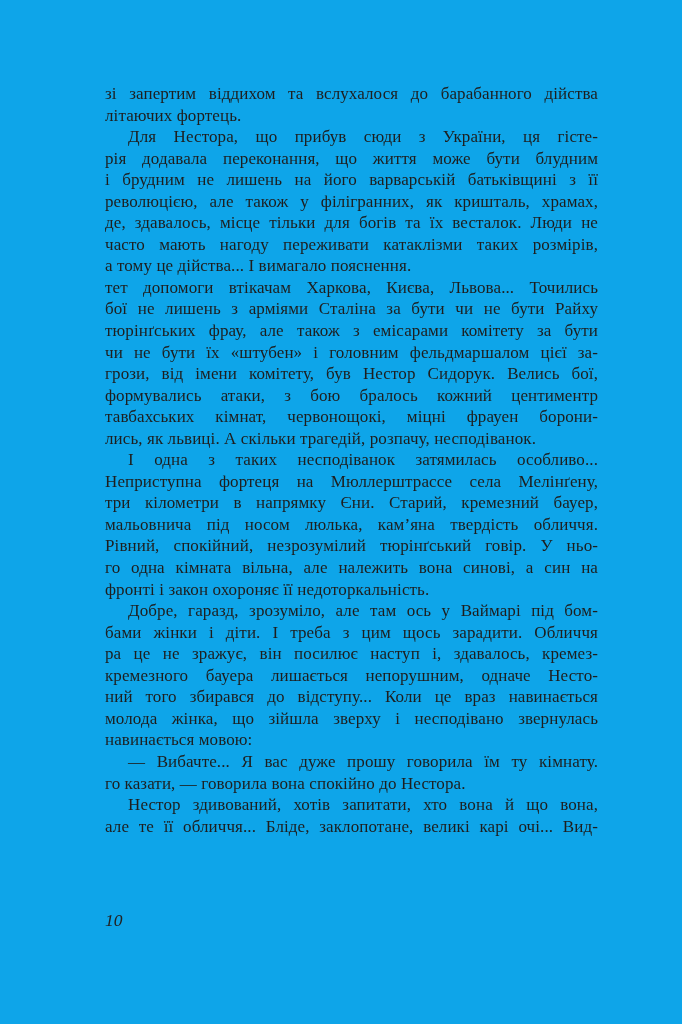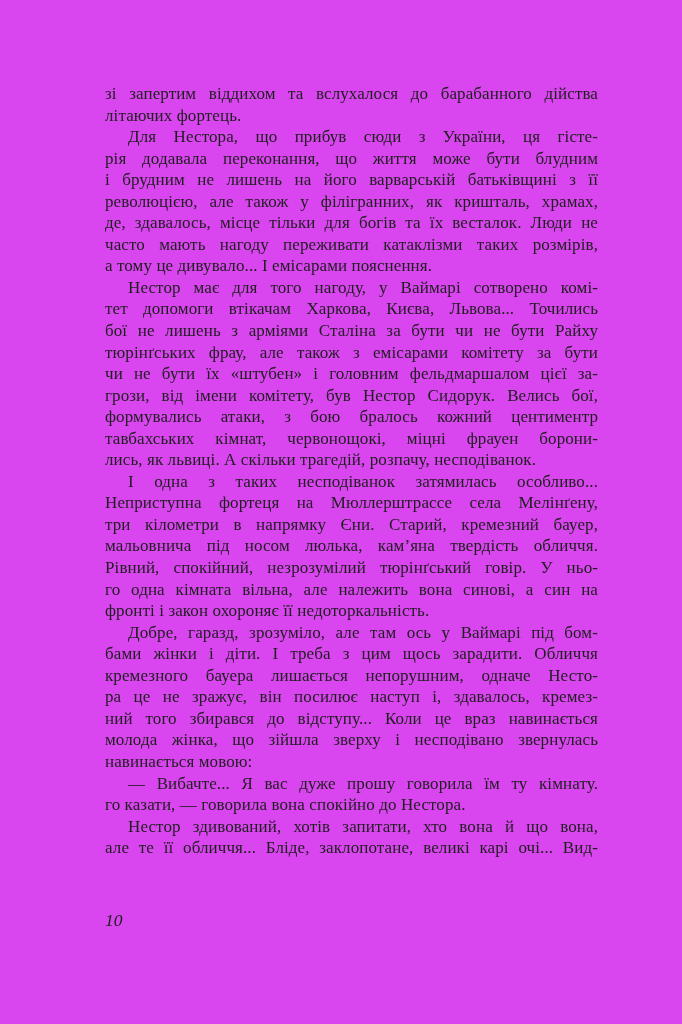--- a/index.html
+++ b/index.html
@@ -5,21 +5,21 @@
   html, body {
     margin: 0;
     padding: 0;
     background: #e9e9e9;
   }
   .page {
     position: relative;
     width: 682px;
     height: 1024px;
     margin: 0 auto;
-    background: #d946ef;
+    background: #0ea5e9;
     color: #1e1e1e;
     font-family: "Liberation Serif", "DejaVu Serif", serif;
     overflow: hidden;
   }
   .text-block {
     position: absolute;
     left: 105px;
     top: 83px;
     width: 493px;
     font-size: 17px;
@@ -54,41 +54,40 @@
 <div class="page">
   <div class="text-block">
       <div class="line">зі запертим віддихом та вслухалося до барабанного дійства</div>
       <div class="line end">літаючих фортець.</div>
       <div class="line indent">Для Нестора, що прибув сюди з України, ця гісте-</div>
       <div class="line">рія додавала переконання, що життя може бути блудним</div>
       <div class="line">і брудним не лишень на його варварській батьківщині з її</div>
       <div class="line">революцією, але також у філігранних, як кришталь, храмах,</div>
       <div class="line">де, здавалось, місце тільки для богів та їх весталок. Люди не</div>
       <div class="line">часто мають нагоду переживати катаклізми таких розмірів,</div>
-      <div class="line end">а тому це дивувало... І емісарами пояснення.</div>
-      <div class="line indent">Нестор має для того нагоду, у Ваймарі сотворено комі-</div>
+      <div class="line end">а тому це дійства... І вимагало пояснення.</div>
       <div class="line">тет допомоги втікачам Харкова, Києва, Львова... Точились</div>
       <div class="line">бої не лишень з арміями Сталіна за бути чи не бути Райху</div>
       <div class="line">тюрінґських фрау, але також з емісарами комітету за бути</div>
       <div class="line">чи не бути їх «штубен» і головним фельдмаршалом цієї за-</div>
       <div class="line">грози, від імени комітету, був Нестор Сидорук. Велись бої,</div>
       <div class="line">формувались атаки, з бою бралось кожний центиментр</div>
       <div class="line">тавбахських кімнат, червонощокі, міцні фрауен борони-</div>
       <div class="line end">лись, як львиці. А скільки трагедій, розпачу, несподіванок.</div>
       <div class="line indent">І одна з таких несподіванок затямилась особливо...</div>
       <div class="line">Неприступна фортеця на Мюллерштрассе села Мелінґену,</div>
       <div class="line">три кілометри в напрямку Єни. Старий, кремезний бауер,</div>
       <div class="line">мальовнича під носом люлька, кам’яна твердість обличчя.</div>
       <div class="line">Рівний, спокійний, незрозумілий тюрінґський говір. У ньо-</div>
       <div class="line">го одна кімната вільна, але належить вона синові, а син на</div>
       <div class="line end">фронті і закон охороняє її недоторкальність.</div>
       <div class="line indent">Добре, гаразд, зрозуміло, але там ось у Ваймарі під бом-</div>
       <div class="line">бами жінки і діти. І треба з цим щось зарадити. Обличчя</div>
+      <div class="line">ра це не зражує, він посилює наступ і, здавалось, кремез-</div>
       <div class="line">кремезного бауера лишається непорушним, одначе Несто-</div>
-      <div class="line">ра це не зражує, він посилює наступ і, здавалось, кремез-</div>
       <div class="line">ний того збирався до відступу... Коли це враз навинається</div>
       <div class="line">молода жінка, що зійшла зверху і несподівано звернулась</div>
       <div class="line end">навинається мовою:</div>
       <div class="line indent">— Вибачте... Я вас дуже прошу говорила їм ту кімнату.</div>
       <div class="line end">го казати, — говорила вона спокійно до Нестора.</div>
       <div class="line indent">Нестор здивований, хотів запитати, хто вона й що вона,</div>
       <div class="line">але те її обличчя... Бліде, заклопотане, великі карі очі... Вид-</div>
     </div>
   <div class="folio">10</div>
 </div>

